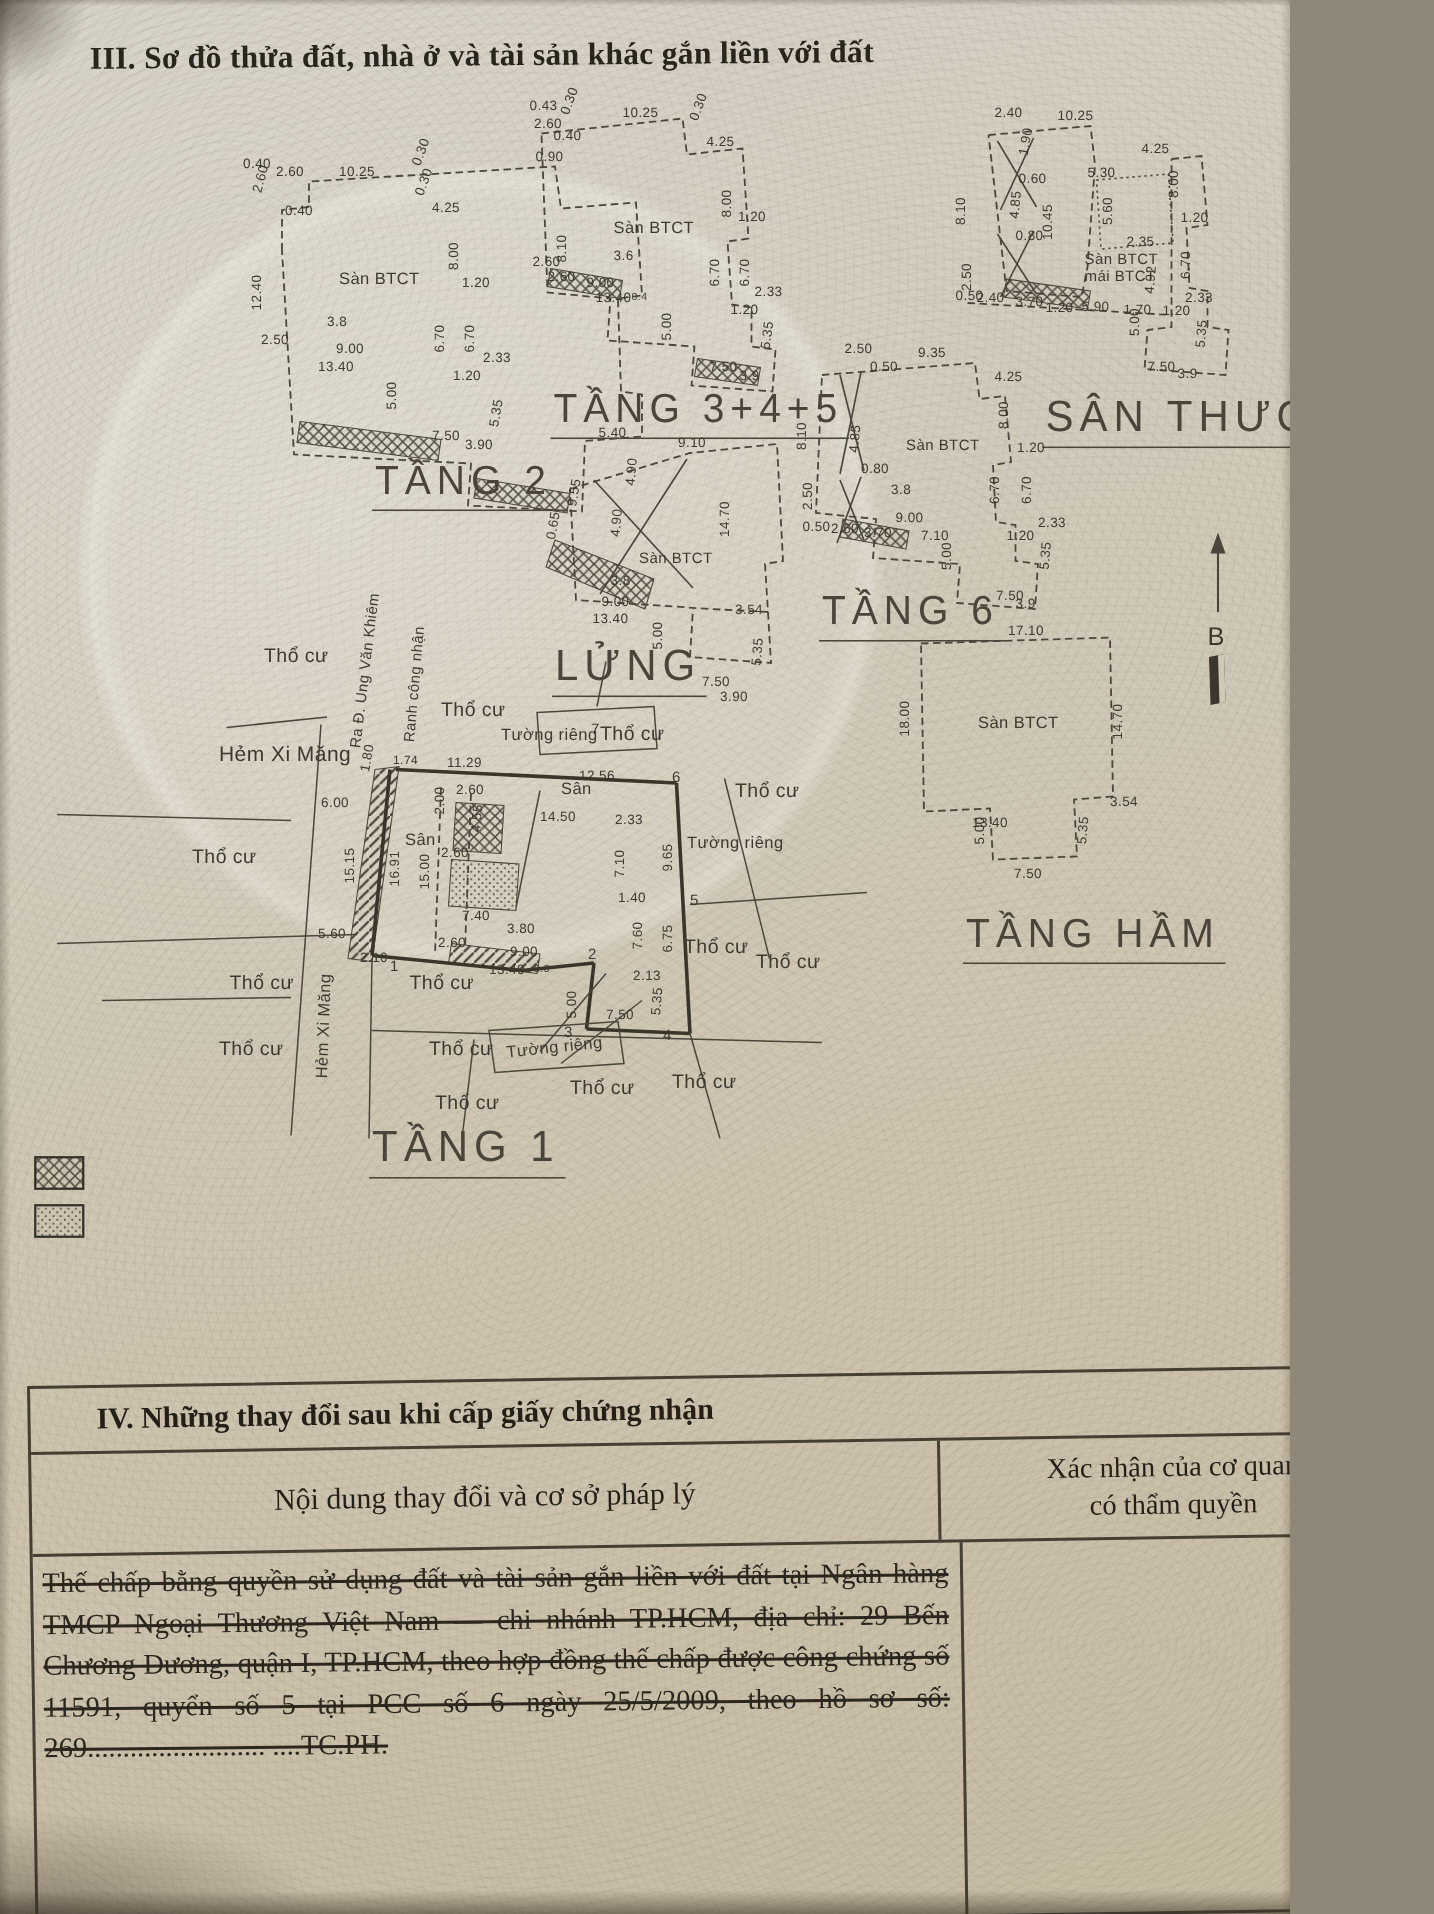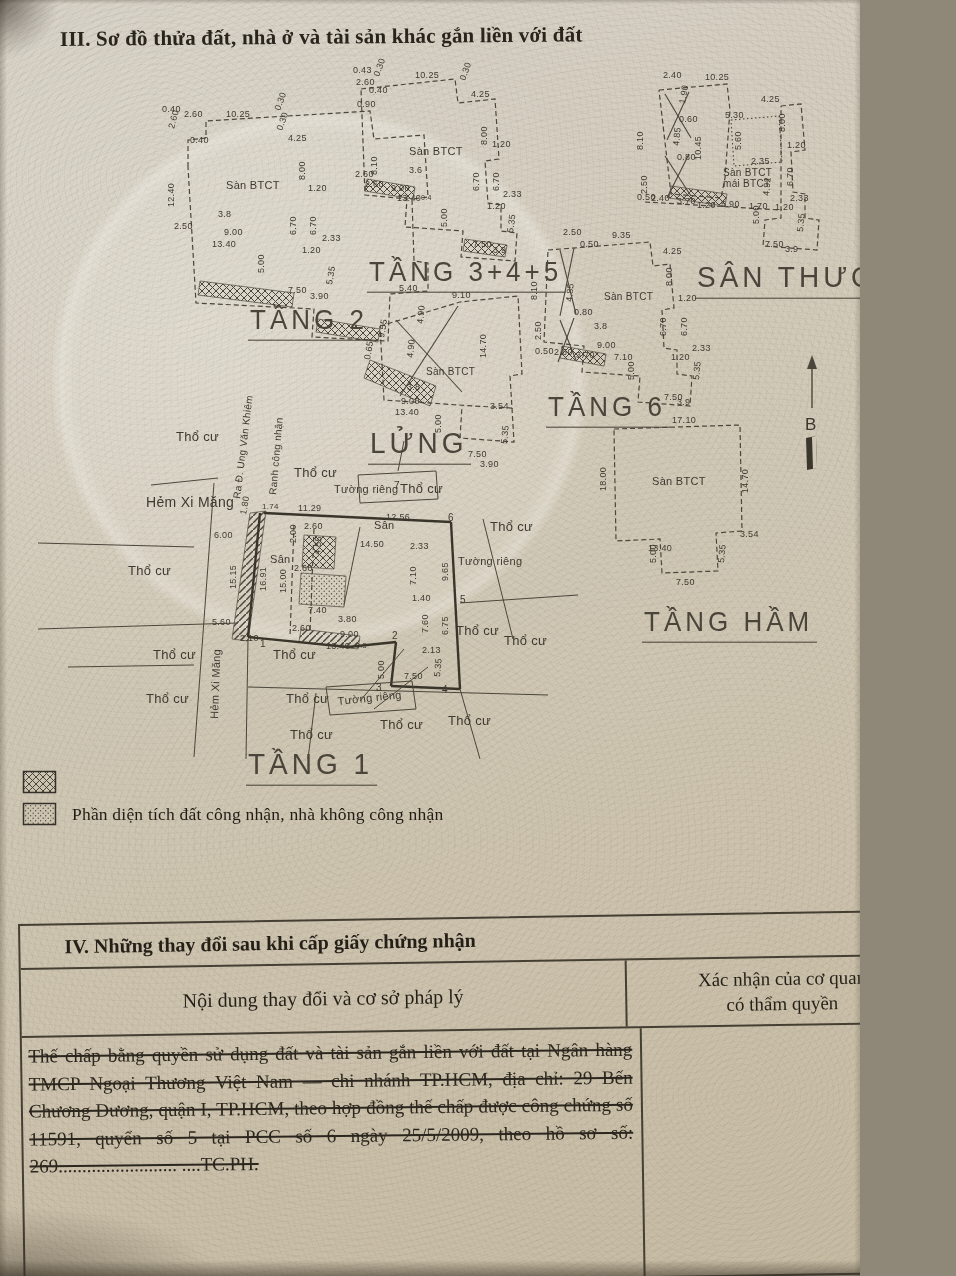--- a/index.html
+++ b/index.html
@@ -379,21 +379,20 @@
   <div class="legend" id="legend">
       <div class="legend-row">
         <svg width="36" height="25">
           <rect x="1.5" y="1.5" width="32" height="21" fill="url(#pat-cross)" stroke="#35302a" stroke-width="1.5"></rect>
         </svg>
       </div>
       <div class="legend-row">
         <svg width="36" height="25">
           <rect x="1.5" y="1.5" width="32" height="21" fill="url(#pat-dots)" stroke="#35302a" stroke-width="1.5"></rect>
         </svg>
-        <span class="legend-label">Phần diện tích đất công nhận, nhà không công nhận</span>
       </div>
     </div>
 
   <div class="sec4">
     <div class="sec4-title">IV. Những thay đổi sau khi cấp giấy chứng nhận</div>
     <div class="sec4-head">
       <div class="sec4-head-left">Nội dung thay đổi và cơ sở pháp lý</div>
       <div class="sec4-head-right">Xác nhận của cơ quan
 có thẩm quyền</div>
     </div>

